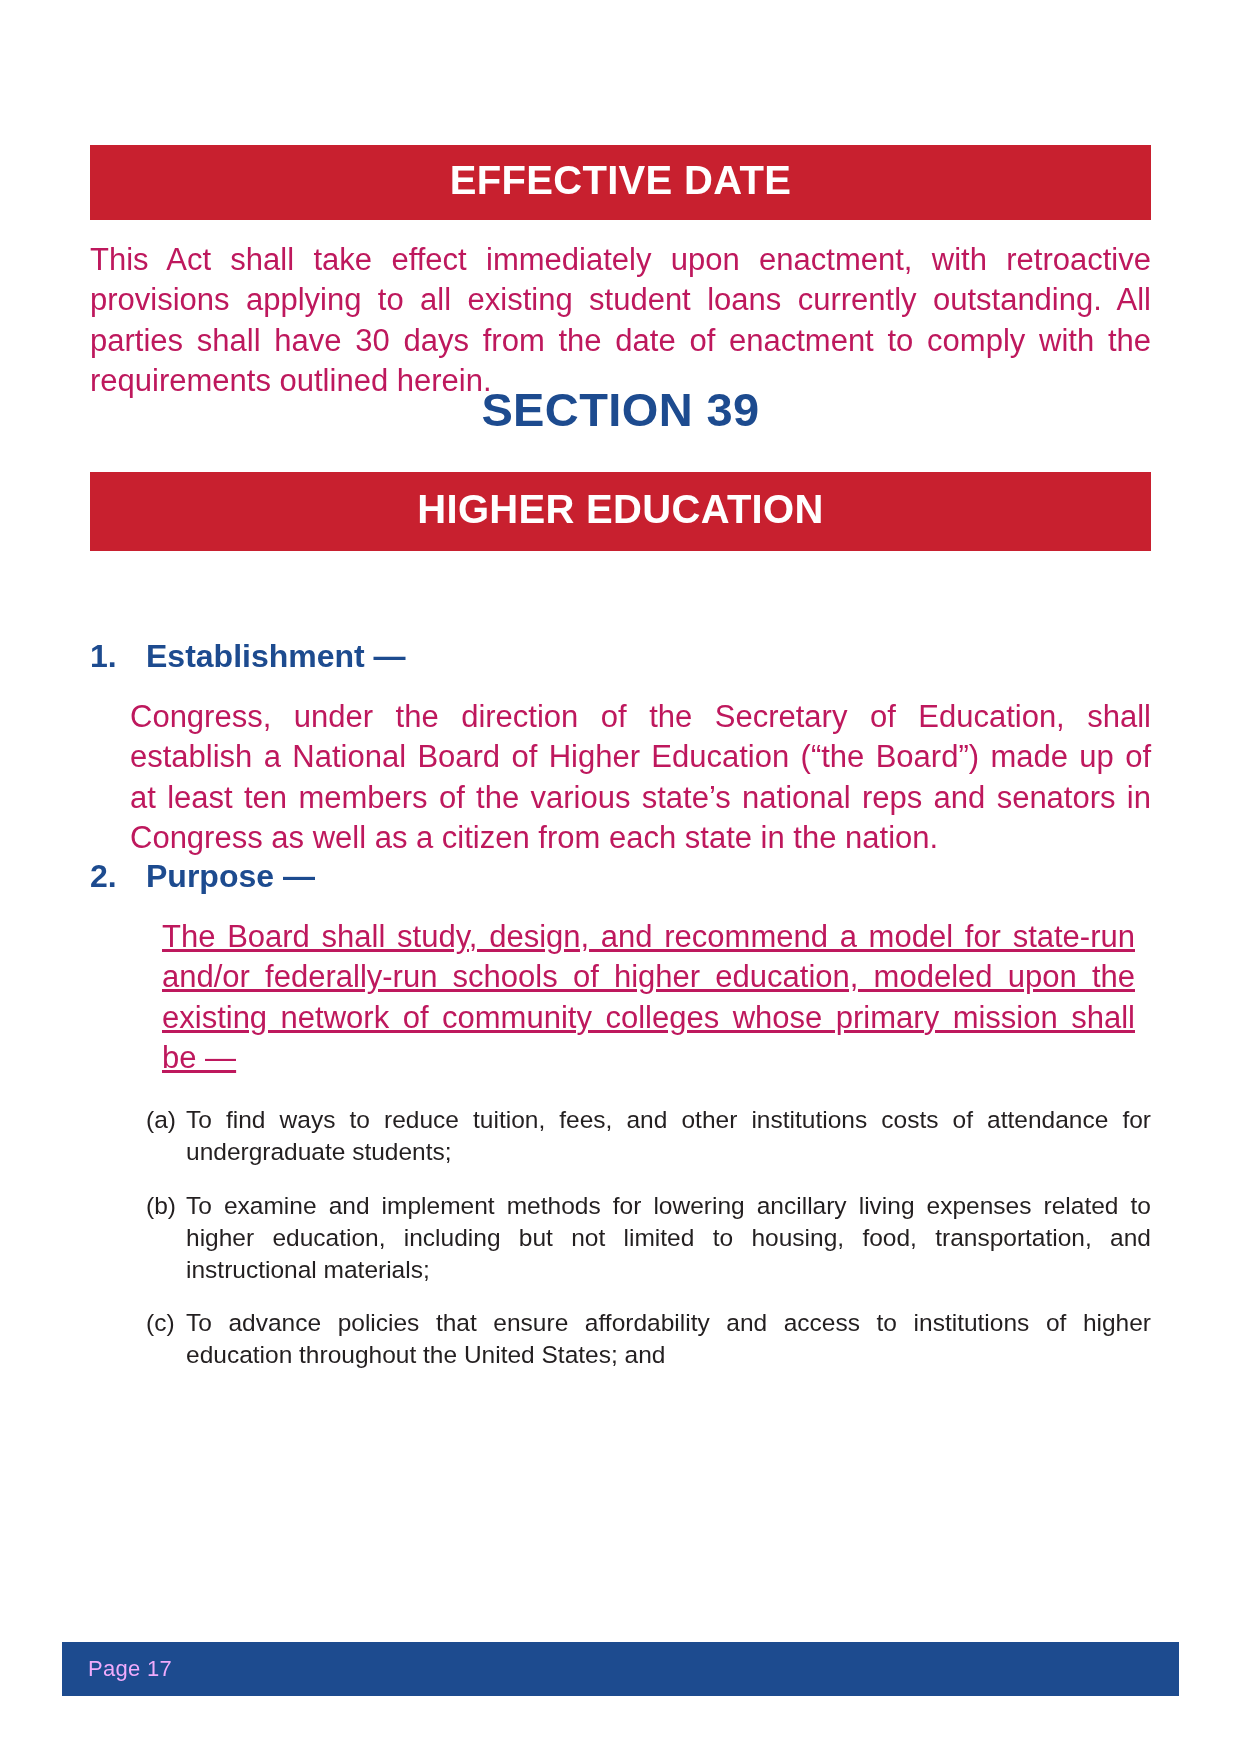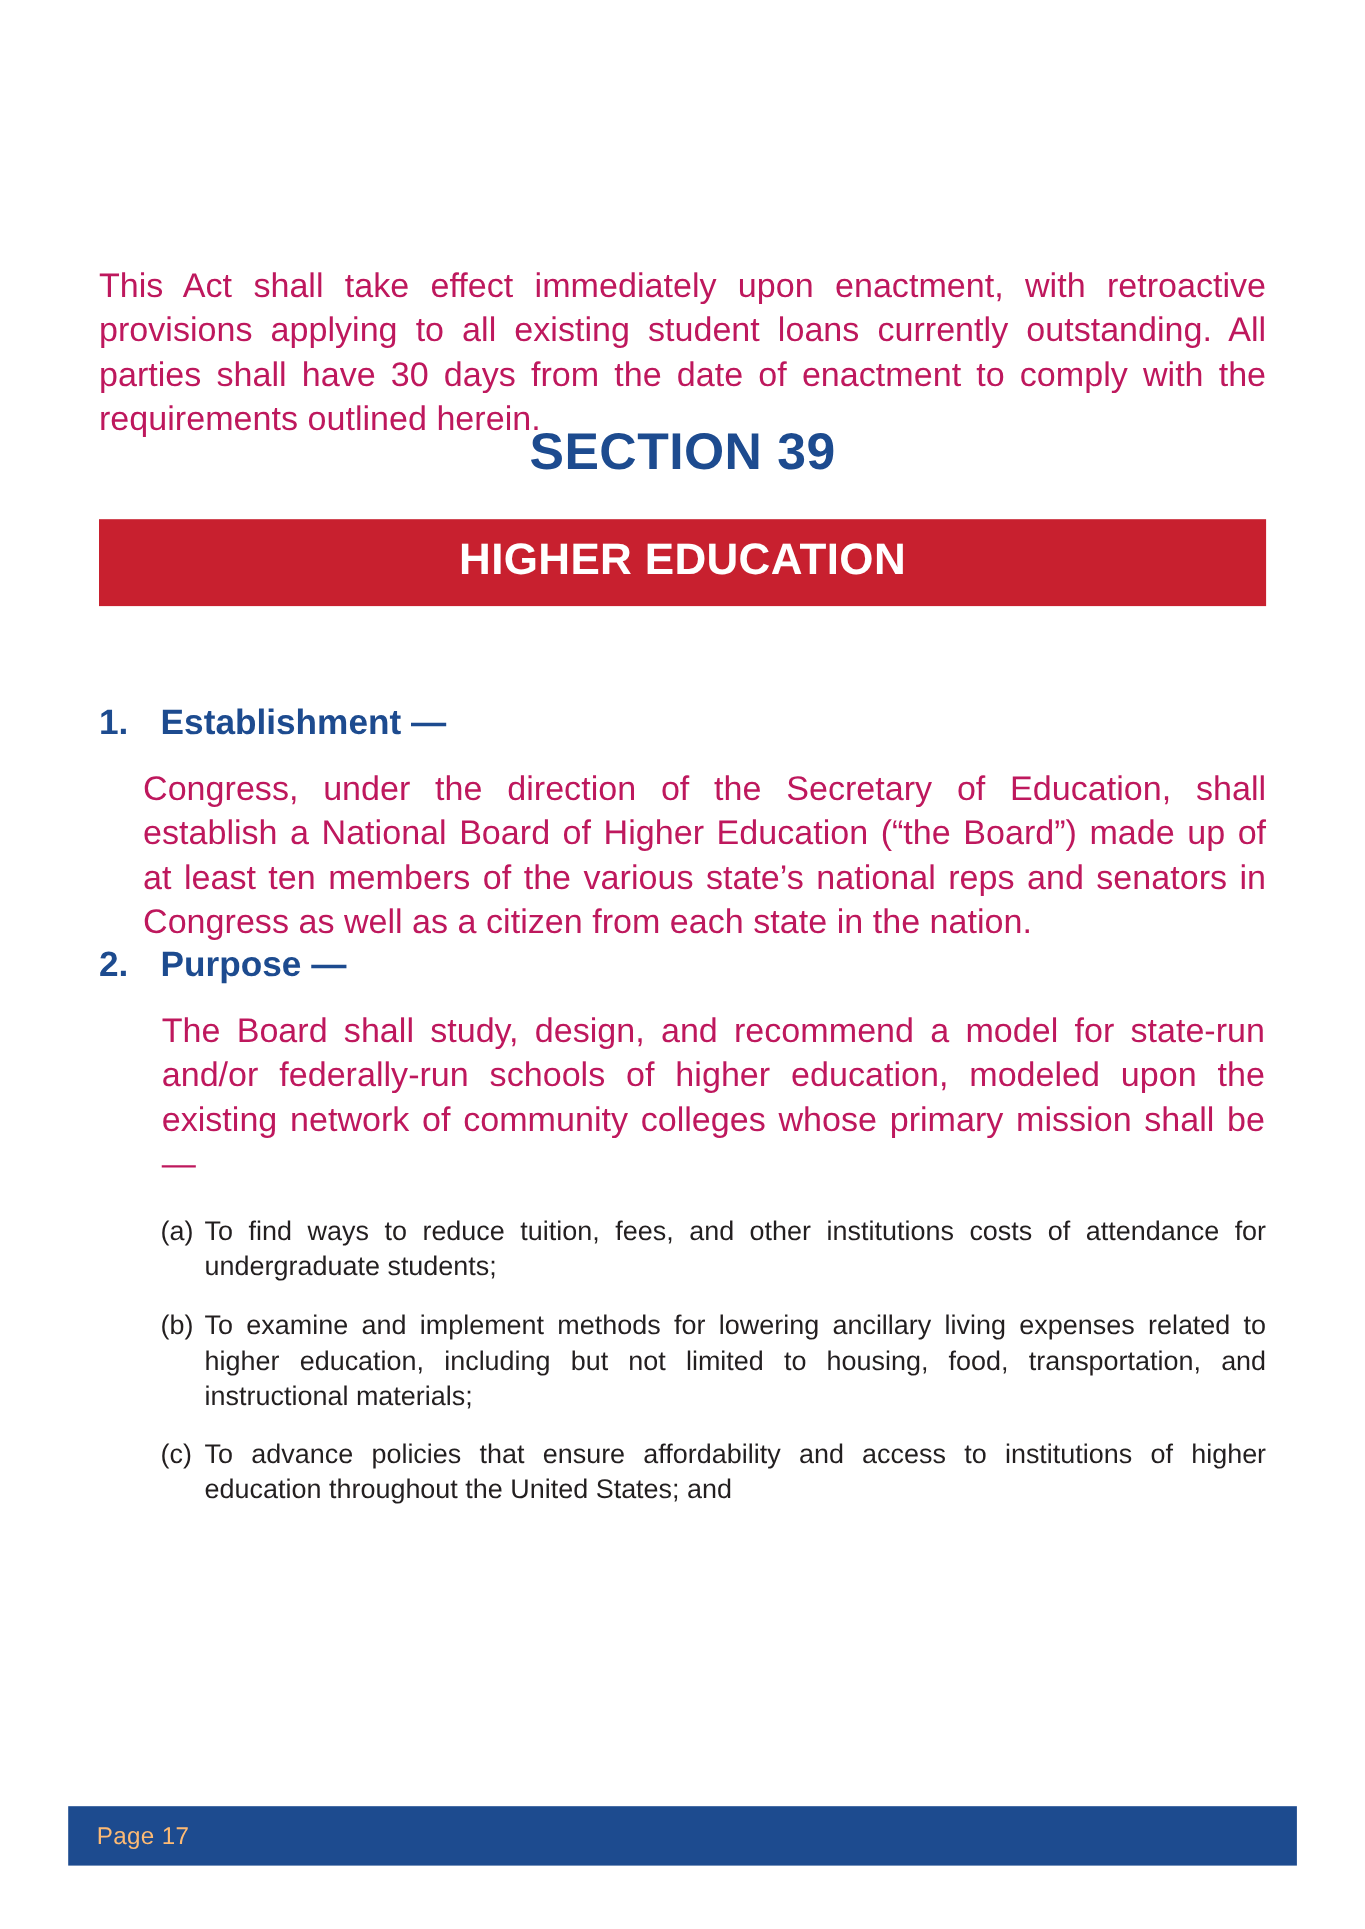--- a/index.html
+++ b/index.html
@@ -100,35 +100,40 @@
     position: absolute;
     left: 62px;
     right: 62px;
     bottom: 58px;
     height: 54px;
     background: #1d4b8f;
     display: flex;
     align-items: center;
   }
   .footer-text {
-    color: #fdba74;
+    color: #f0abfc;
     font-size: 22px;
     padding-left: 26px;
     letter-spacing: 0.3px;
   }
 
   
   .wrap { position: absolute; left: 90px; right: 90px; }
 </style>
 </head>
 <body>
 
 <div class="page">
 
 
+  <div class="wrap" style="top:145px;">
+    <div class="banner">
+      <span class="banner-line">EFFECTIVE DATE</span>
+    </div>
+  </div>
 
   <div class="wrap" style="top:240px;">
     <p class="body-para" style="margin:0;">This Act shall take effect immediately upon enactment, with retroactive provisions applying to all existing student loans currently outstanding. All parties shall have 30 days from the date of enactment to comply with the requirements outlined herein.</p>
   </div>
 
   <div class="wrap" style="top:385px;">
     <div class="section-number">SECTION 39</div>
   </div>
 
   <div class="wrap" style="top:472px;">
@@ -147,21 +152,21 @@
     </div>
   </div>
 
   <div class="wrap" style="top:858px;">
     <div class="num-heading">
       <span class="num">2.</span>
       <span class="txt">Purpose —</span>
     </div>
 
     <div class="indent-block" style="margin-top:22px;">
-      <p class="body-para" style="margin:1px;">The Board shall study, design, and recommend a model for state-run and/or federally-run schools of higher education, modeled upon the existing network of community colleges whose primary mission shall be —</p>
+      <p class="body-para" style="margin:16px;text-decoration:underline;">The Board shall study, design, and recommend a model for state-run and/or federally-run schools of higher education, modeled upon the existing network of community colleges whose primary mission shall be —</p>
 
       <div style="margin-top:26px;">
         <div class="letter-item" style="margin-bottom:22px;">
           <span class="lbl">(a)</span>
           <span class="txt">To find ways to reduce tuition, fees, and other institutions costs of attendance for undergraduate students;</span>
         </div>
 
         <div class="letter-item" style="margin-bottom:22px;">
           <span class="lbl">(b)</span>
           <span class="txt">To examine and implement methods for lowering ancillary living expenses related to higher education, including but not limited to housing, food, transportation, and instructional materials;</span>

